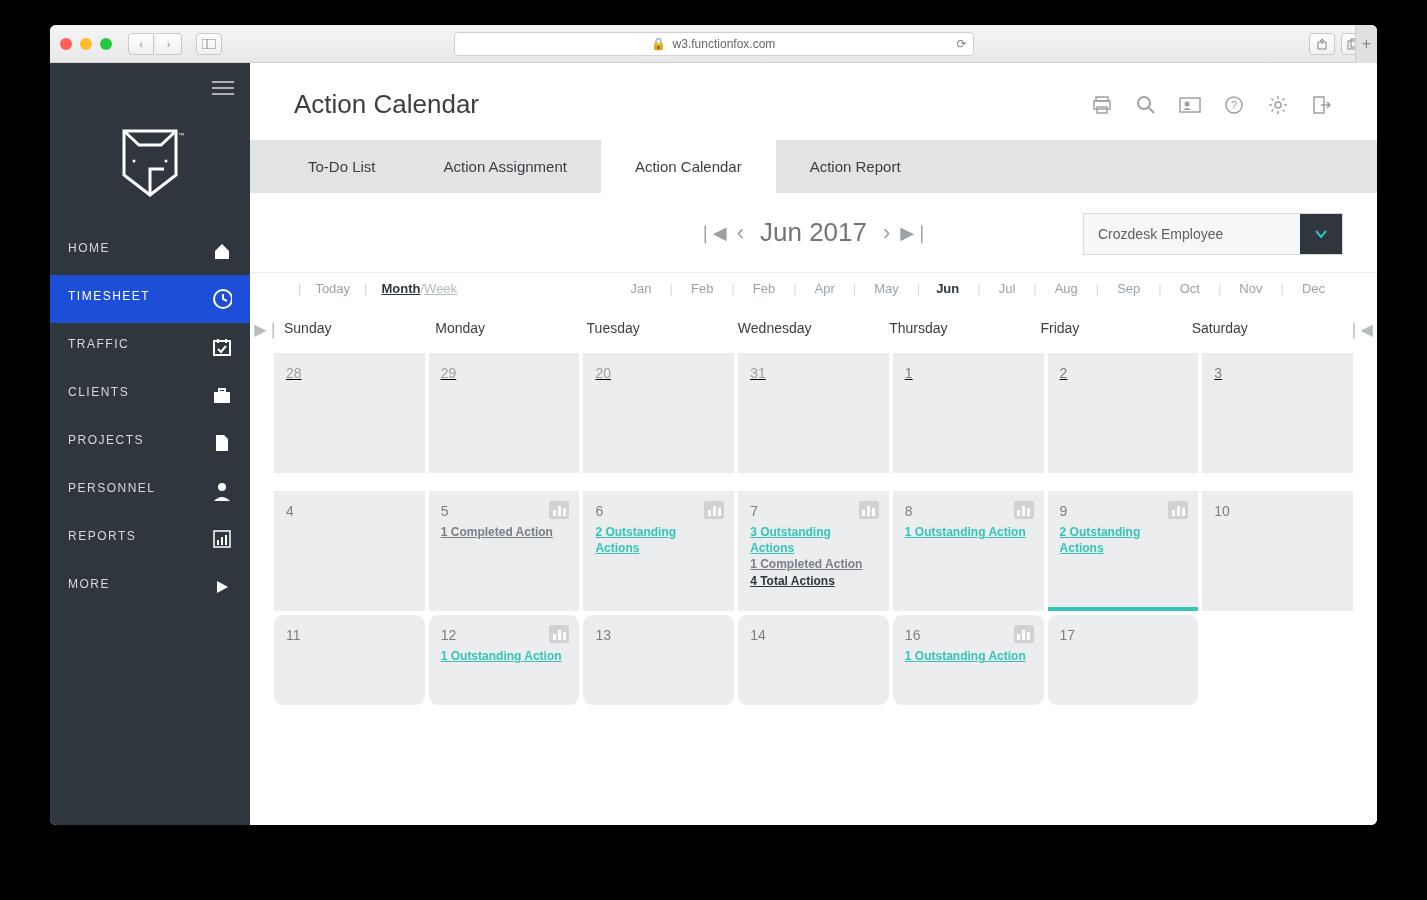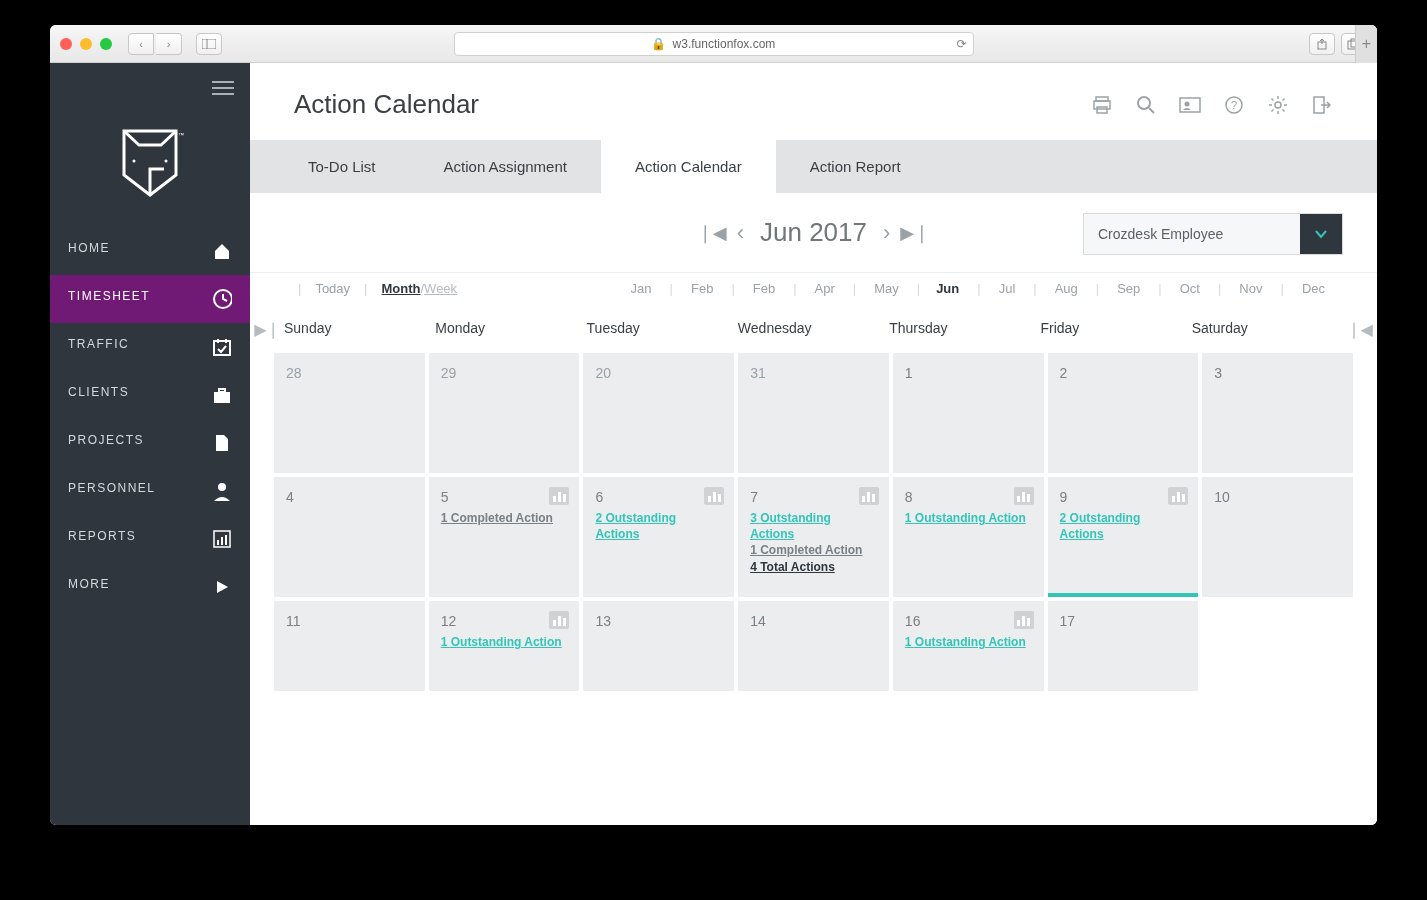--- a/index.html
+++ b/index.html
@@ -18,21 +18,21 @@
   .urlbar .reload{position:absolute; right:6px; color:#888;}
   .right-tools{margin-left:auto; display:flex; gap:6px;}
   .newtab{position:absolute; right:0; top:0; width:22px; height:38px; background:#e0e0e0; border-left:1px solid #ccc; display:flex;align-items:center;justify-content:center;color:#888;font-size:16px;}
   
   .app { flex:1; display:flex; overflow:hidden;}
   .sidebar { width:200px; background:#2f363e; color:#fff; display:flex; flex-direction:column; }
   .hamburger { align-self:flex-end; padding:14px 16px; cursor:pointer;}
   .hamburger div{width:22px;height:2px;background:#aab0b6;margin:4px 0;}
   .logo-wrap{display:flex;justify-content:center; padding:10px 0 24px;}
   .nav-item{display:flex;justify-content:space-between;padding:14px 18px;font-size:12px;letter-spacing:1.5px;color:#d5d9dd;cursor:pointer;}
-  .nav-item.active{background:#701a75;color:#fff;}
+  .nav-item.active{background:#1d4ed8;color:#fff;}
   .nav-item .ic{width:20px;height:20px;display:flex;align-items:center;justify-content:center;}
   .main{flex:1;background:#fff;overflow:auto;}
   .page-header{display:flex;align-items:center;padding:26px 44px 20px;}
   .page-title{font-size:26px;font-weight:400;color:#3a3f44;}
   .hdr-icons{margin-left:auto;display:flex;gap:22px;color:#9aa2a8;}
   .hdr-icons .ic{width:22px;height:22px;cursor:pointer;display:flex;align-items:center;justify-content:center;}
   .tabs-bar{background:#e1e3e5;display:flex;padding:0 24px;}
   .tab{padding:18px 34px;font-size:15px;color:#3a3f44;cursor:pointer;}
   .tab.active{background:#fff;}
   .month-nav{display:flex;align-items:center;justify-content:center;padding:24px 0;position:relative;}
@@ -57,21 +57,21 @@
   .cell .dnum{color:#7a8086;font-size:14px;}
   .cell.out .dnum{color:#9aa2a8;}
   .cell .bars{position:absolute;top:10px;right:10px;width:20px;height:18px;background:#cfd3d5;border-radius:2px;display:flex;align-items:flex-end;justify-content:center;gap:2px;padding:3px;}
   .cell .bars i{width:3px;background:#fff;}
   .cell .lines{margin-top:6px;display:flex;flex-direction:column;gap:1px;}
   .cell .lines a{font-size:12px;text-decoration:underline;font-weight:700;line-height:1.3;}
   .lnk-comp{color:#7a8086;}
   .lnk-out{color:#34c5b9;}
   .lnk-tot{color:#2f363e;}
   .cell.highlight{border-bottom:4px solid #34c5b9;}
-  .row3 .cell{min-height:90px;}
+  .row3 .cell{min-height:90px;border-radius:9px;}
   svg{display:block;}
 </style>
 </head>
 <body>
 
 <div class="window">
 
   <div class="titlebar">
     <div class="traffic">
       <div class="tl r"></div>
@@ -318,21 +318,21 @@
           </div>
       </div>
 
       <div class="cal-head">
         <div class="arrow">▶❘</div>
         <div id="day-headers" style="display:contents;"><div class="day">Sunday</div><div class="day">Monday</div><div class="day">Tuesday</div><div class="day">Wednesday</div><div class="day">Thursday</div><div class="day">Friday</div><div class="day">Saturday</div></div>
         <div class="arrow">❘◀</div>
       </div>
 
       <div id="cal-body">
-          <div class="cal-grid" style="margin-bottom: 4px;">
+          <div class="cal-grid" style="margin-bottom: 18px; text-decoration: underline;">
             <div class="cell out">
               <div class="dnum">28</div>
             </div>
             <div class="cell out">
               <div class="dnum">29</div>
             </div>
             <div class="cell out">
               <div class="dnum">20</div>
             </div>
             <div class="cell out">

